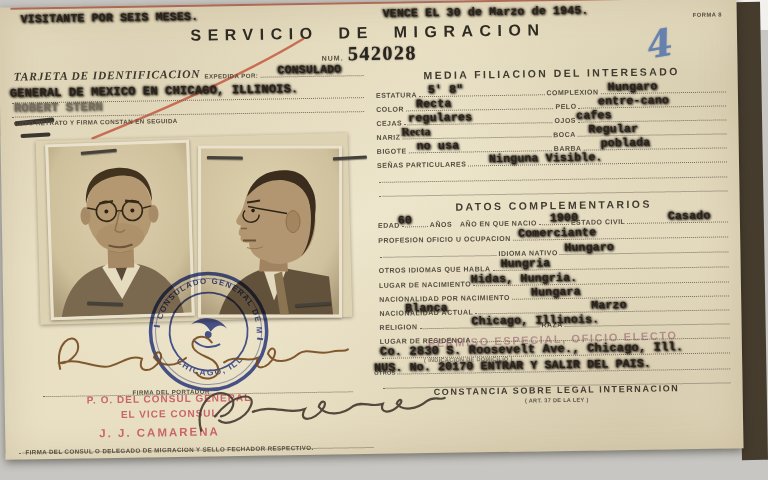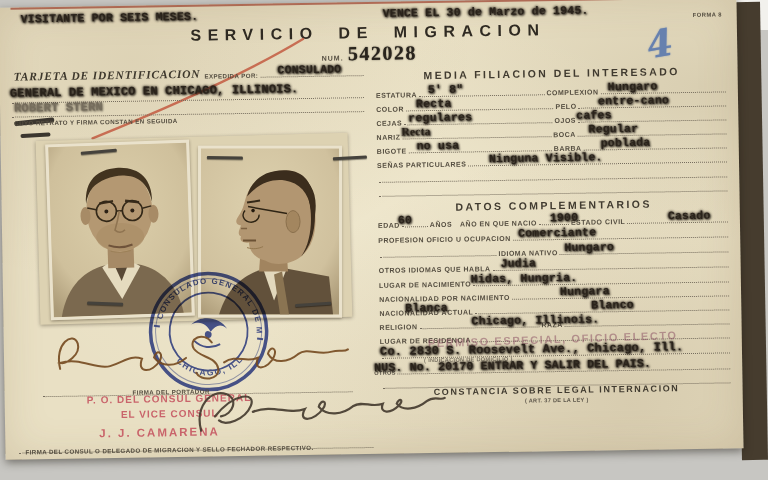--- a/index.html
+++ b/index.html
@@ -284,40 +284,40 @@
     <div class="frow" style="left:376px;top:246px;width:352px;">
       <span class="dw" style="width:116px;"></span>
       <span class="pl pl7">IDIOMA NATIVO</span>
       <span class="d"></span>
       <span class="tv hv ov" style="left:186px;">Hungaro</span>
     </div>
 
     <div class="frow" style="left:376px;top:261px;width:352px;">
       <span class="pl pl7">OTROS IDIOMAS QUE HABLA</span>
       <span class="d"></span>
-      <span class="tv hv ov" style="left:122px;">Judia</span>
+      <span class="tv hv ov" style="left:122px;">Hungria</span>
     </div>
 
     <div class="frow" style="left:376px;top:276px;width:352px;">
       <span class="pl pl7">LUGAR DE NACIMIENTO</span>
       <span class="d"></span>
       <span class="tv hv ov" style="left:92px;">Hidas, Hungria.</span>
     </div>
 
     <div class="frow" style="left:376px;top:290px;width:352px;">
       <span class="pl pl7">NACIONALIDAD POR NACIMIENTO</span>
       <span class="d"></span>
-      <span class="tv hv ov" style="left:181px;">Hungara</span>
+      <span class="tv hv ov" style="left:152px;">Hungara</span>
     </div>
 
     <div class="frow" style="left:376px;top:304px;width:352px;">
       <span class="pl pl7">NACIONALIDAD ACTUAL</span>
       <span class="d"></span>
       <span class="tv hv ov" style="left:26px;">Blanca</span>
-      <span class="tv hv ov" style="left:212px;">Blanco</span>
+      <span class="tv hv ov" style="left:212px;">Marzo</span>
     </div>
 
     <div class="frow" style="left:376px;top:318px;width:352px;">
       <span class="pl pl7">RELIGION</span>
       <span class="dw" style="width:120px;"></span>
       <span class="pl pl7">RAZA</span>
       <span class="d"></span>
       <span class="tv hv ov" style="left:92px;">Chicago, Illinois.</span>
     </div>
 

